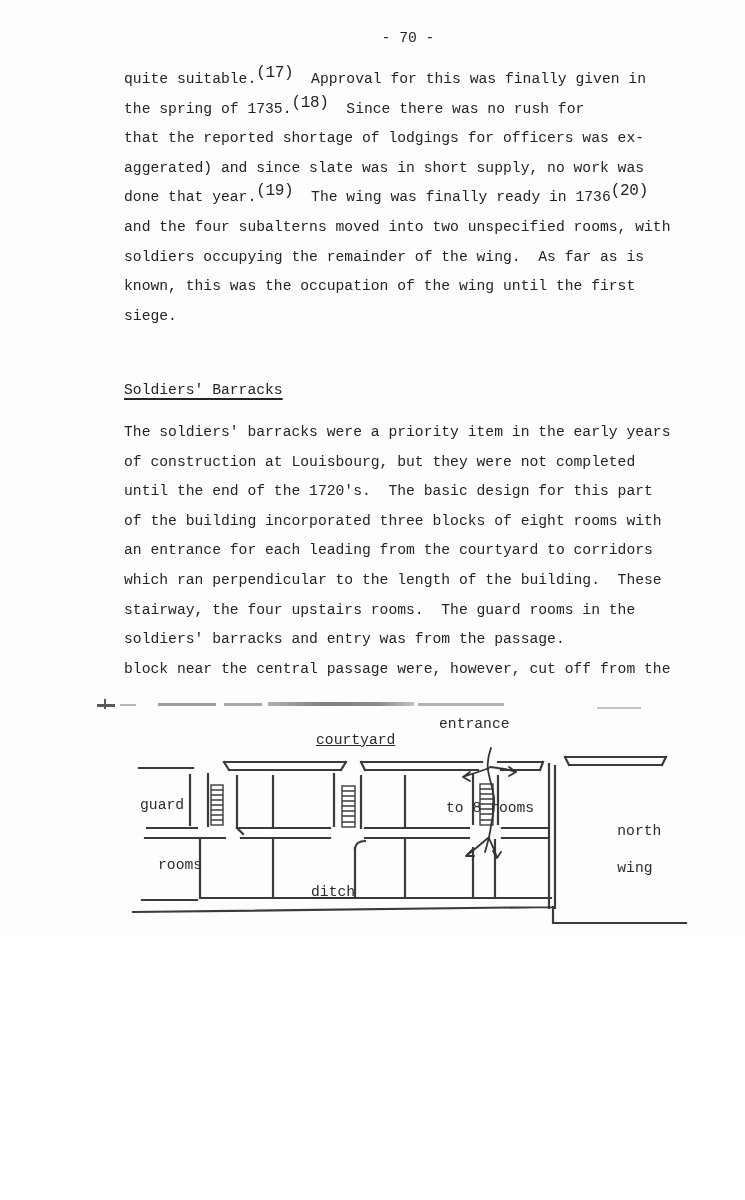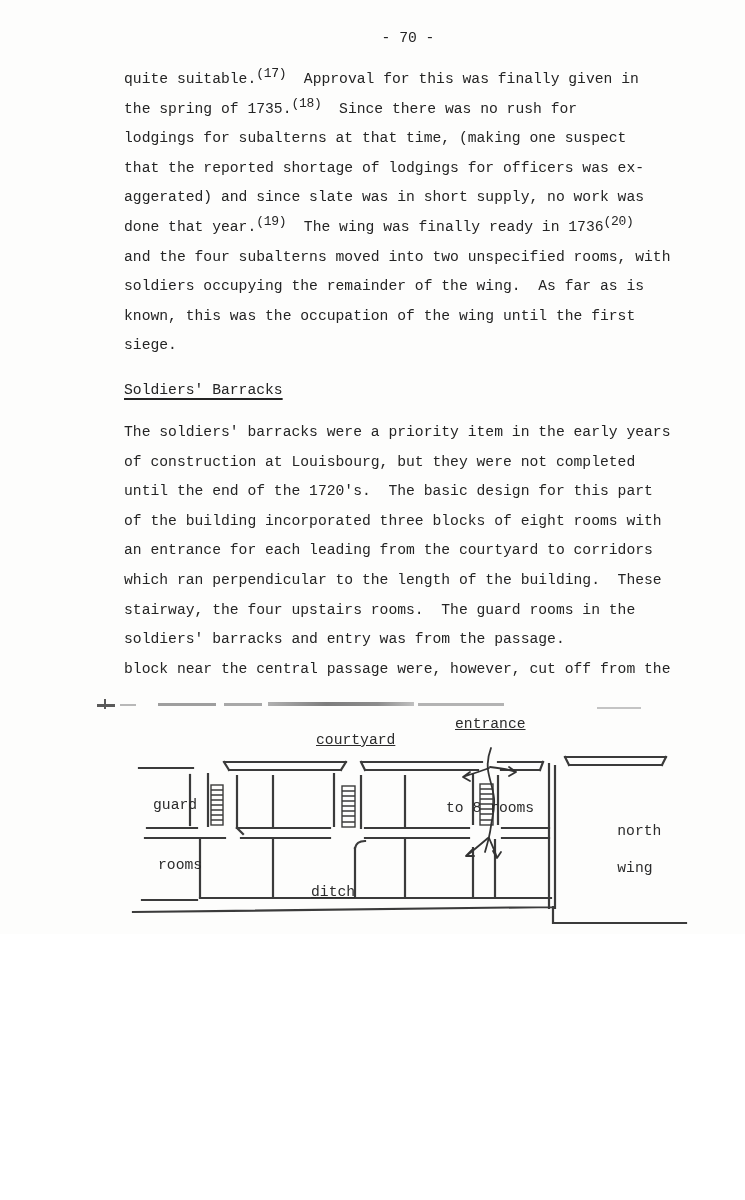--- a/index.html
+++ b/index.html
@@ -12,42 +12,41 @@
   .page-number {
     position:absolute; left:135px; top:28px; width:546px;
     text-align:center; font-size:14.7px; line-height:20px; white-space:pre;
   }
   .para { position:absolute; left:124px; }
   #para1 { top:65px; }
   #heading { position:absolute; left:124px; top:376px; font-size:14.7px; line-height:29.6px; }
   #heading .u { text-decoration:underline; text-underline-offset:4px; text-decoration-thickness:1.6px; }
   #para2 { top:406px;margin-top:12px; }
   .tline { white-space:pre; font-size:14.7px; line-height:29.6px; height:29.6px; }
-  .tline sup { font-size:13px; line-height:0; vertical-align:6px; letter-spacing:-0.3px; }
+  .tline sup { font-size:16px; line-height:0; vertical-align:6px; letter-spacing:-0.3px; }
   .dlabel { position:absolute; font-size:14.7px; line-height:16px; white-space:pre; color:#2b2b2b; }
   .dlabel.two { line-height:18.5px; }
   .sketch { position:absolute; left:125px; top:712px; }
   
   .art { position:absolute; }
   .bar-left { left:0; top:963px; width:7px; height:237px; background:#0d0d0d; }
   .dash-right { left:712px; top:956px; width:27px; height:3px;
     background:repeating-linear-gradient(90deg,#4a4a4a 0 7px,rgba(0,0,0,0) 7px 10px); }
   .dot { width:3px; height:3px; border-radius:50%; background:#9a9a9a; }
 </style>
 </head>
 <body>
 
 <div class="page">
 
   <div class="page-number">- 70 -</div>
 
   <div id="para1" class="para">
       <div class="tline">quite suitable.<sup>(17)</sup>  Approval for this was finally given in</div>
       <div class="tline">the spring of 1735.<sup>(18)</sup>  Since there was no rush for</div>
-      <div class="tline">lodgings for subalterns at that time, (making one suspect</div>
       <div class="tline">that the reported shortage of lodgings for officers was ex-</div>
       <div class="tline">aggerated) and since slate was in short supply, no work was</div>
       <div class="tline">done that year.<sup>(19)</sup>  The wing was finally ready in 1736<sup>(20)</sup></div>
       <div class="tline">and the four subalterns moved into two unspecified rooms, with</div>
       <div class="tline">soldiers occupying the remainder of the wing.  As far as is</div>
       <div class="tline">known, this was the occupation of the wing until the first</div>
       <div class="tline">siege.</div>
     </div>
 
   <div id="heading"><span class="u">Soldiers' Barracks</span></div>
@@ -120,23 +119,23 @@
     <g fill="none" stroke="#333" stroke-width="1.8" stroke-linecap="round">
       <path d="M366,36 C363,44 362,50 363,58 C364,66 368,76 369,86 C370,98 367,106 366,114 C365,122 363,130 360,140"></path>
       <path d="M364,56 C354,60 346,62 338,65 M338,65 L345,60 M338,65 L345,69"></path>
       <path d="M365,55 C375,56 383,57 391,60 M391,60 L384,55 M391,60 L384,64"></path>
       <path d="M363,126 C356,132 349,138 341,144 M341,144 L347,138 M341,144 L349,144"></path>
       <path d="M364,126 C367,133 370,139 372,146 M372,146 L368,139 M372,146 L376,140"></path>
     </g>
   </svg>
 
   <span class="dlabel" style="left:316px;top:732px;text-decoration:underline;">courtyard</span>
-  <span class="dlabel" style="left:455px;top:716px;text-decoration:underline;">entrance</span>
+  <span class="dlabel" style="left:439px;top:716px;">entrance</span>
   <span class="dlabel" style="left:446px;top:772px;margin-top:28px;">to 8 rooms</span>
-  <span class="dlabel" style="left:153px;top:797px;text-align:center;">guard</span>
+  <span class="dlabel" style="left:140px;top:797px;text-align:center;">guard</span>
   <span class="dlabel" style="left:141px;top:857px;margin-left:17px;">rooms</span>
   <span class="dlabel two" style="left:582px;top:803px;">
     <span>north</span><br>
     <span>wing</span>
   </span>
   <span class="dlabel" style="left:311px;top:884px;text-decoration:underline;">ditch</span>
 
   <div class="art bar-left"></div>
   <div class="art dash-right"></div>
   <div class="art dot" style="left:559px;top:994px;"></div>

